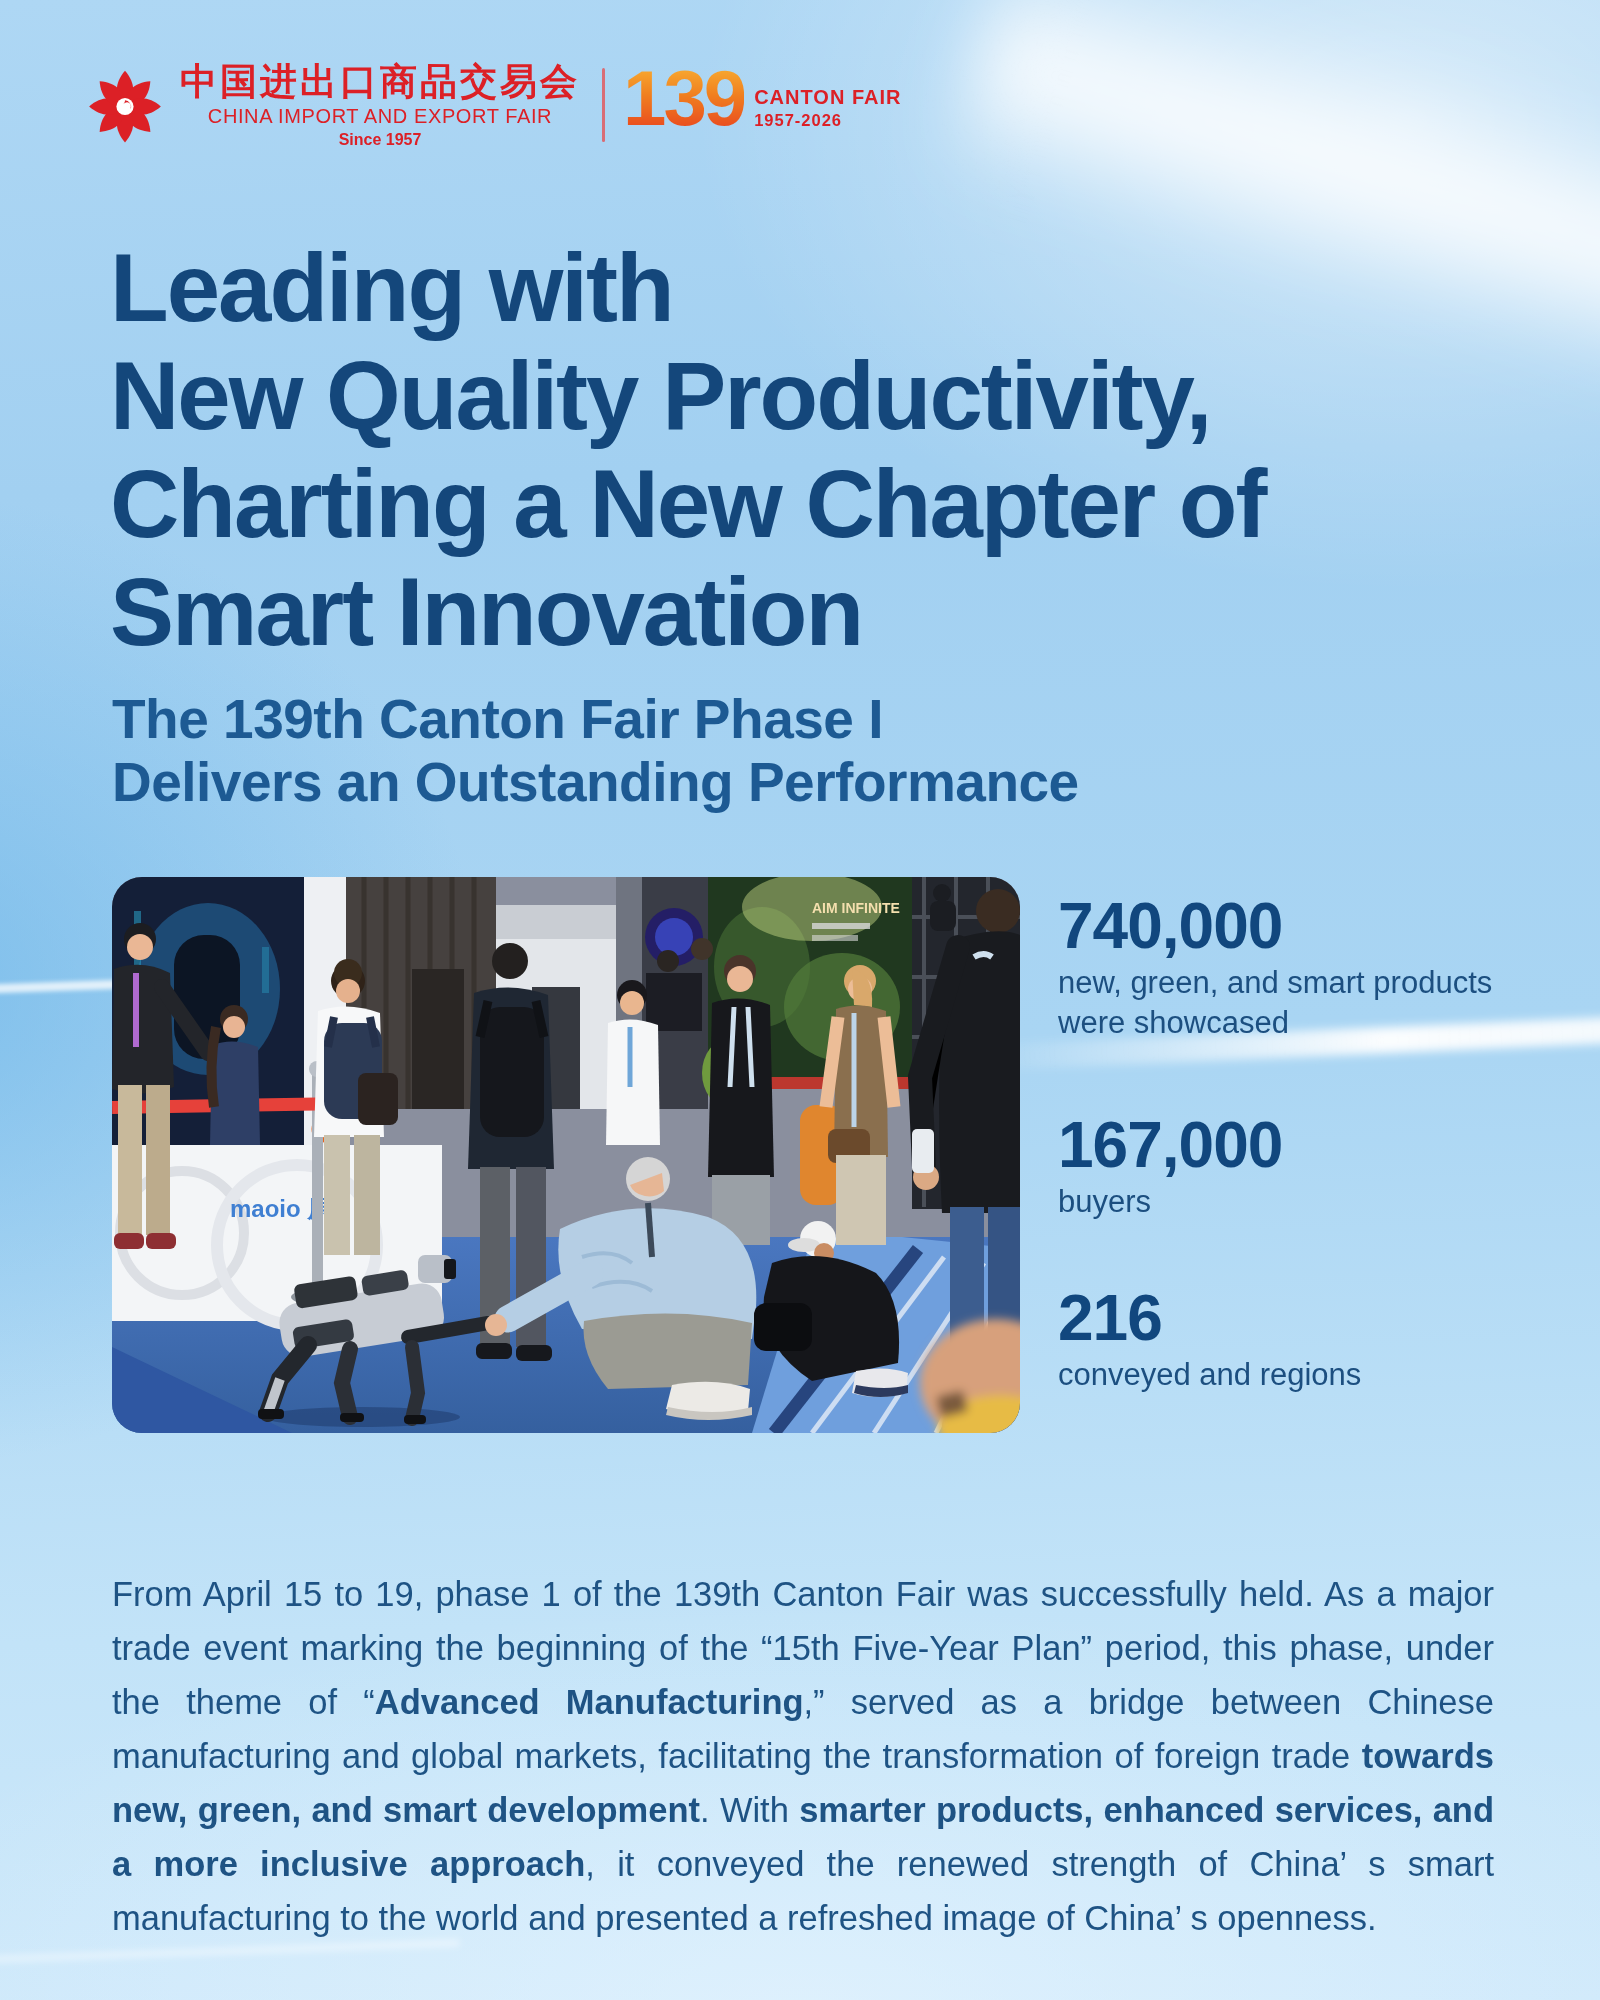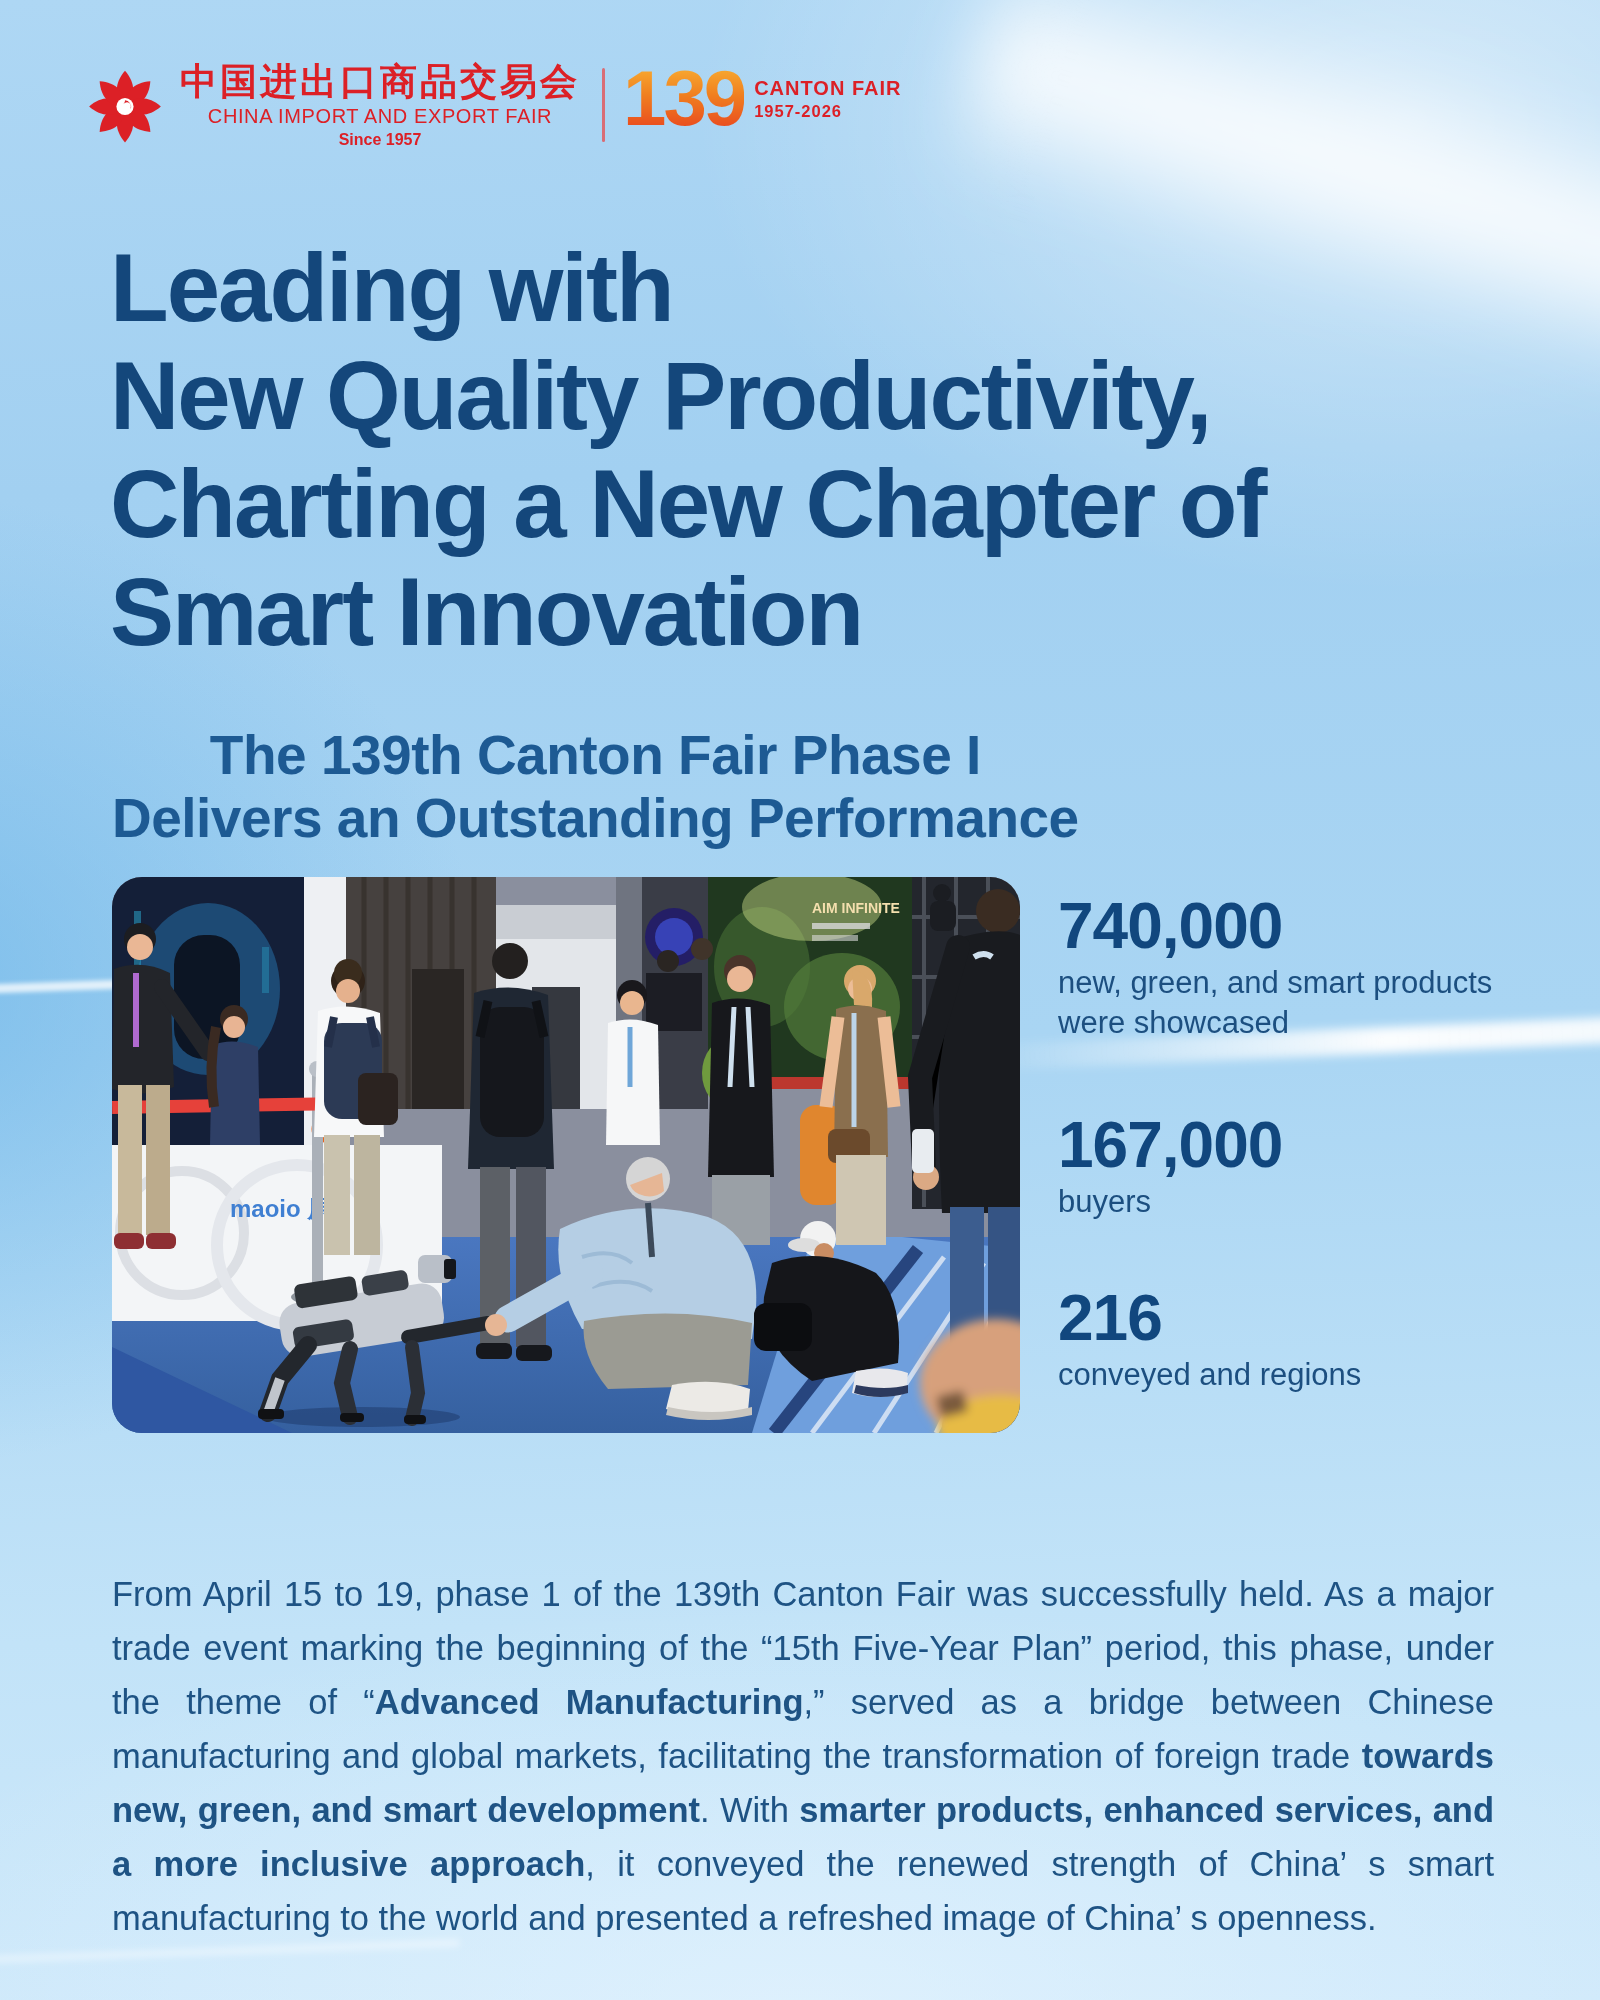--- a/index.html
+++ b/index.html
@@ -31,29 +31,29 @@
   .logo-cn{font-size:37px;font-weight:700;letter-spacing:3px;line-height:1.1;color:#dc2026;}
   .logo-en{font-size:20px;font-weight:400;letter-spacing:0.6px;margin-top:2px;}
   .logo-since{font-size:16px;font-weight:700;margin-top:3px;}
   .logo-divider{width:3px;height:74px;background:#e05a5f;opacity:.85;margin:16px 18px 0 22px;border-radius:2px;}
   .logo-139{display:flex;align-items:flex-start;margin-top:10px;}
   .num139{font-size:78px;line-height:72px;font-weight:800;letter-spacing:-3px;
     color:#ef6f1f;
     background:linear-gradient(180deg,#f9b234 0%,#f07f1f 46%,#e8431f 100%);
     -webkit-background-clip:text;background-clip:text;-webkit-text-fill-color:transparent;
     text-shadow:none;}
-  .edition{margin-left:10px;margin-top:15px;color:#dc2026;}
+  .edition{margin-left:10px;margin-top:24px;color:#dc2026;}
   .edition-name{font-size:20px;font-weight:800;letter-spacing:1px;}
   .edition-years{font-size:16.5px;font-weight:800;letter-spacing:1px;margin-top:2px;}
 
   
   .headline{position:absolute;left:110px;top:234px;color:#14477b;font-weight:700;
     font-size:96px;line-height:108px;letter-spacing:-2px;white-space:nowrap;}
-  .subtitle{position:absolute;left:112px;top:724px;color:#1d5a93;font-weight:700;
-    font-size:55px;line-height:63px;letter-spacing:-0.5px;white-space:nowrap;text-align:center;}
+  .subtitle{position:absolute;left:112px;top:688px;color:#1d5a93;font-weight:700;
+    font-size:55px;line-height:63px;letter-spacing:-0.5px;white-space:nowrap;}
 
   
   .photo{position:absolute;left:112px;top:877px;width:908px;height:556px;border-radius:30px;overflow:hidden;}
   .photo svg{display:block;}
 
   
   .stats{position:absolute;left:1058px;top:893px;width:470px;}
   .stat{position:absolute;left:0;}
   .stat-value{font-size:64px;font-weight:800;color:#11477e;letter-spacing:-1px;line-height:66px;}
   .stat-label{font-size:31px;color:#1c4f80;line-height:40px;margin-top:4px;width:440px;}

